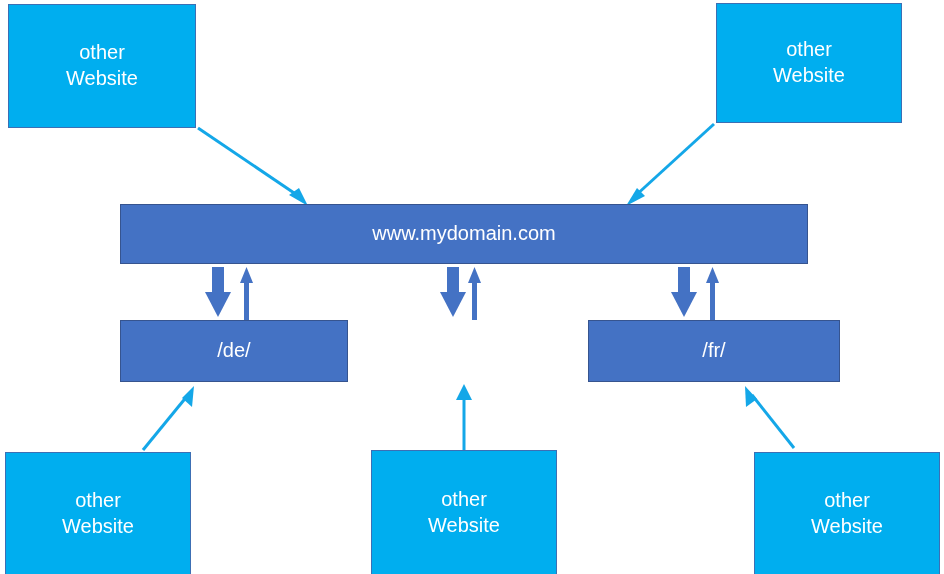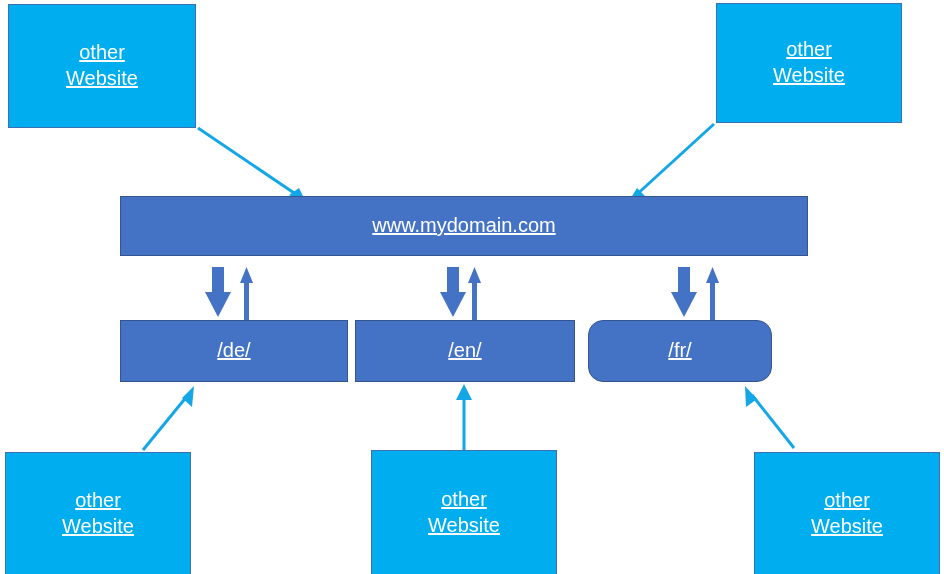--- a/index.html
+++ b/index.html
@@ -27,21 +27,20 @@
     text-align: center;
     color: #ffffff;
     line-height: 1.28;
     border: 1px solid #3f5fa8;
     user-select: none;
   }
   .node .lbl {
     display: block;
     width: 100%;
     white-space: pre-line;
-    text-decoration: underline;
   }
   .ext {
     background: #00AEEF;
     border-color: #3c6fb4;
     font-size: 20px;
   }
   .domain-bar {
     background: #4472C4;
     border-color: #36548f;
     font-size: 20px;
@@ -135,33 +134,30 @@
   <div class="node ext" style="left:8px; top:4px; width:188px; height:124px;">
     <span class="lbl">other
 Website</span>
   </div>
 
   <div class="node ext" style="left:716px; top:3px; width:186px; height:120px;">
     <span class="lbl">other
 Website</span>
   </div>
 
-  <div class="node domain-bar" style="left:120px; top:196px; width:688px; height:60px;">
+  <div class="node domain-bar" style="left:120px; top:204px; width:688px; height:60px;">
     <span class="lbl">www.mydomain.com</span>
   </div>
 
   <div class="node lang" style="left:120px; top:320px; width:228px; height:62px;">
     <span class="lbl">/de/</span>
   </div>
 
-  <div class="node lang" style="left:355px; top:320px; width:220px; height:62px;">
-    <span class="lbl">/en/</span>
-  </div>
 
-  <div class="node lang" style="left:588px; top:320px; width:184px; height:62px;border-radius:15px;">
+  <div class="node lang" style="left:588px; top:320px; width:252px; height:62px;">
     <span class="lbl">/fr/</span>
   </div>
 
   <div class="node ext" style="left:5px; top:452px; width:186px; height:124px;">
     <span class="lbl">other
 Website</span>
   </div>
 
   <div class="node ext" style="left:371px; top:450px; width:186px; height:126px;">
     <span class="lbl">other

